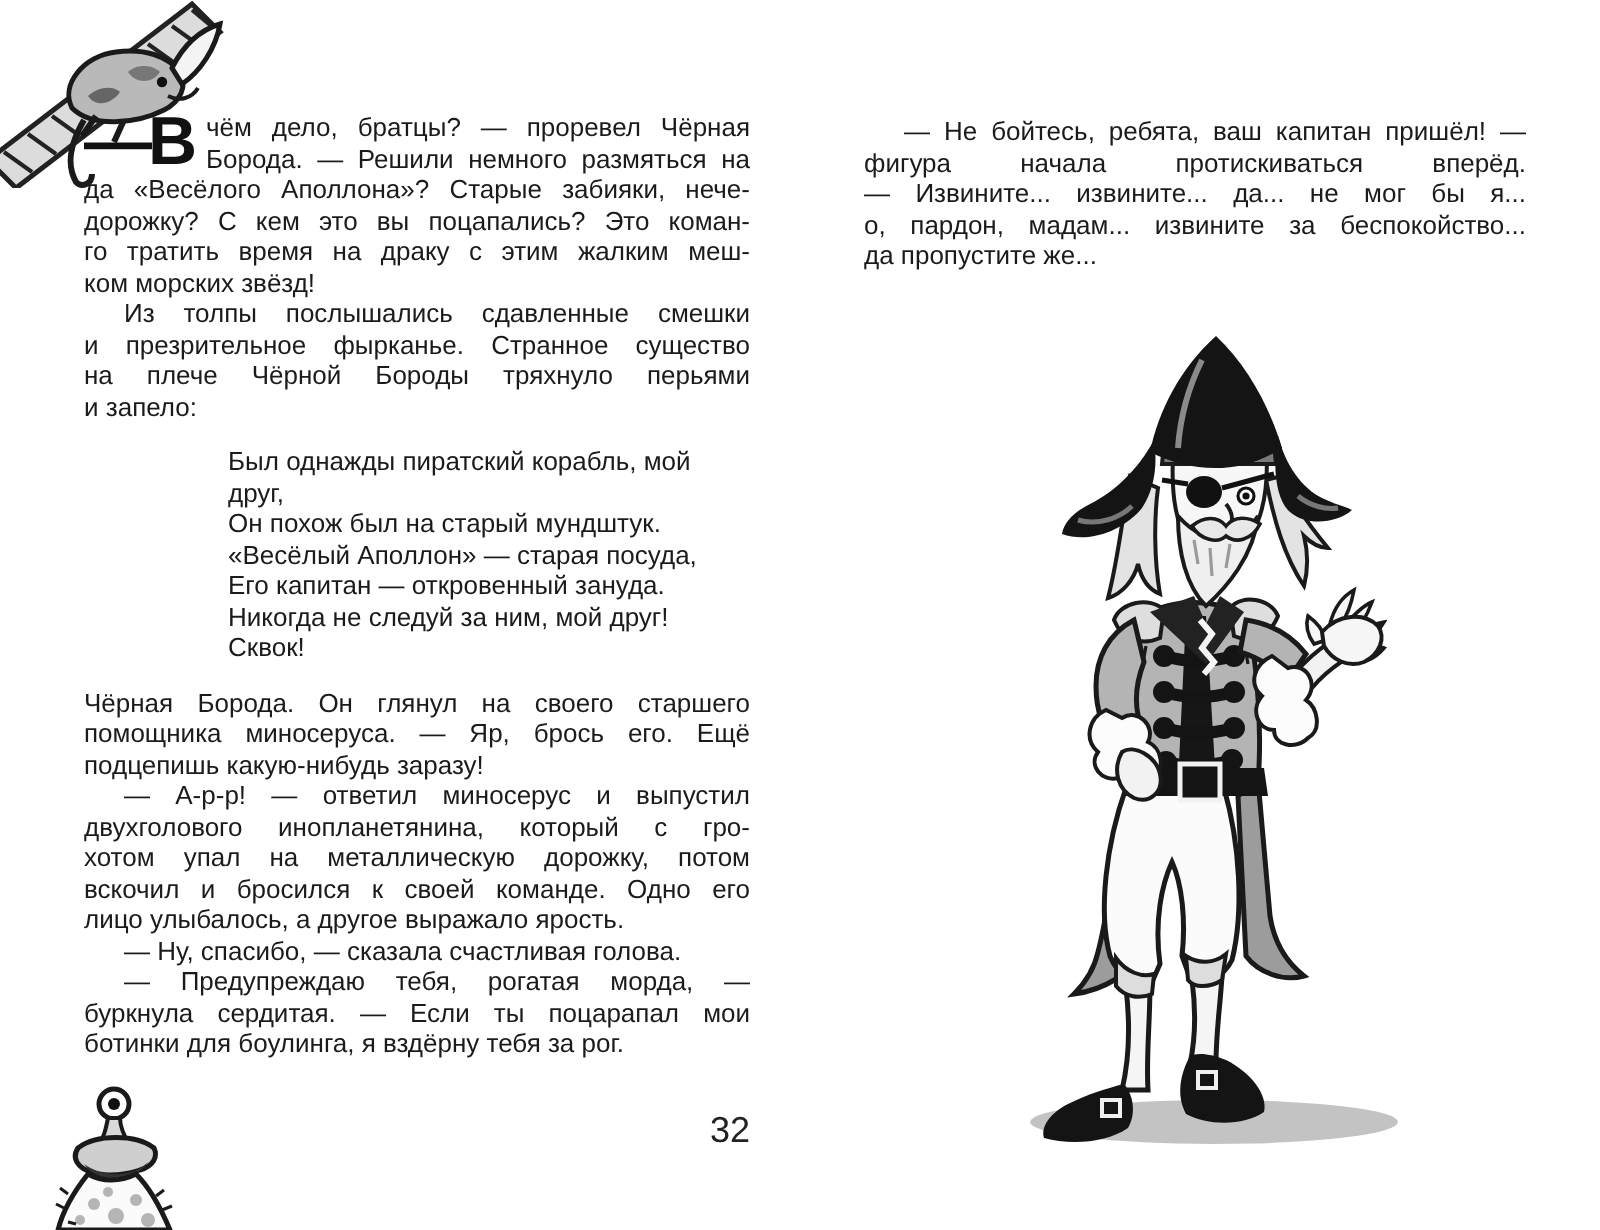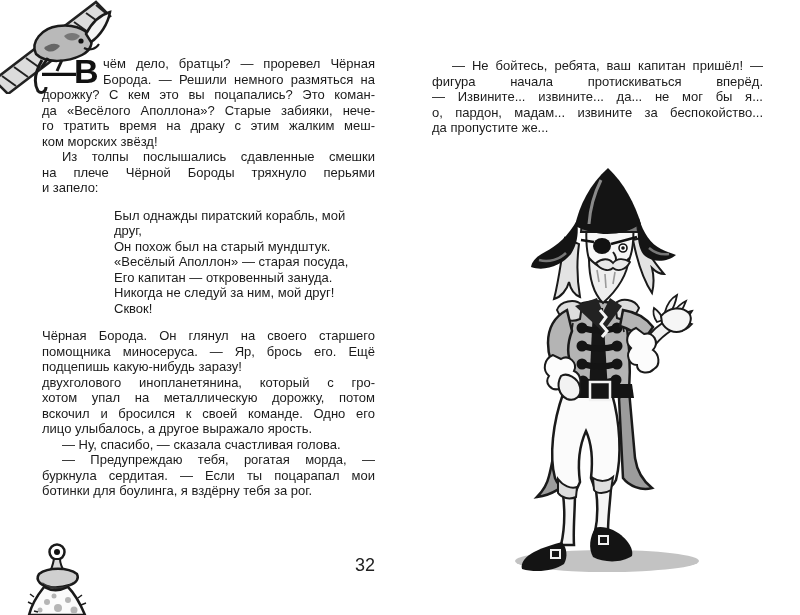--- a/index.html
+++ b/index.html
@@ -58,44 +58,46 @@
     <path d="M84,48 C90,51 96,49 99,44" fill="none" stroke="#1a1a1a" stroke-width="2"></path>
     <path d="M48,58 L41,68 M62,60 L57,71" stroke="#1a1a1a" stroke-width="3" fill="none"></path>
     <path d="M42,60 C35,72 33,82 38,91 C41,94 46,92 46,87" fill="none" stroke="#1a1a1a" stroke-width="3"></path>
   </svg>
 
   <div id="left-text" class="text-col">
       <div class="block opening">
         <span class="dropcap">—В</span>
         <div class="line first">чём дело, братцы? — проревел Чёрная</div>
         <div class="line">Борода. — Решили немного размяться на</div>
+        <div class="line">да «Весёлого Аполлона»? Старые забияки, нече-</div>
         <div class="line">дорожку? С кем это вы поцапались? Это коман-</div>
-        <div class="line">да «Весёлого Аполлона»? Старые забияки, нече-</div>
         <div class="line">го тратить время на драку с этим жалким меш-</div>
         <div class="line last">ком морских звёзд!</div>
       </div>
       <div class="block para">
         <div class="line first">Из толпы послышались сдавленные смешки</div>
+        <div class="line">и презрительное фырканье. Странное существо</div>
         <div class="line">на плече Чёрной Бороды тряхнуло перьями</div>
         <div class="line last">и запело:</div>
       </div>
       <div class="block poem">
         <div class="line first">Был однажды пиратский корабль, мой друг,</div>
         <div class="line">Он похож был на старый мундштук.</div>
         <div class="line">«Весёлый Аполлон» — старая посуда,</div>
         <div class="line">Его капитан — откровенный зануда.</div>
         <div class="line">Никогда не следуй за ним, мой друг!</div>
         <div class="line last">Сквок!</div>
       </div>
       <div class="block para">
         <div class="line">Чёрная Борода. Он глянул на своего старшего</div>
         <div class="line">помощника миносеруса. — Яр, брось его. Ещё</div>
         <div class="line last">подцепишь какую-нибудь заразу!</div>
       </div>
       <div class="block para">
+        <div class="line first">— А-р-р! — ответил миносерус и выпустил</div>
         <div class="line">двухголового инопланетянина, который с гро-</div>
         <div class="line">хотом упал на металлическую дорожку, потом</div>
         <div class="line">вскочил и бросился к своей команде. Одно его</div>
         <div class="line last">лицо улыбалось, а другое выражало ярость.</div>
       </div>
       <div class="block para">
         <div class="line first last">— Ну, спасибо, — сказала счастливая голова.</div>
       </div>
       <div class="block para">
         <div class="line first">— Предупреждаю тебя, рогатая морда, —</div>

